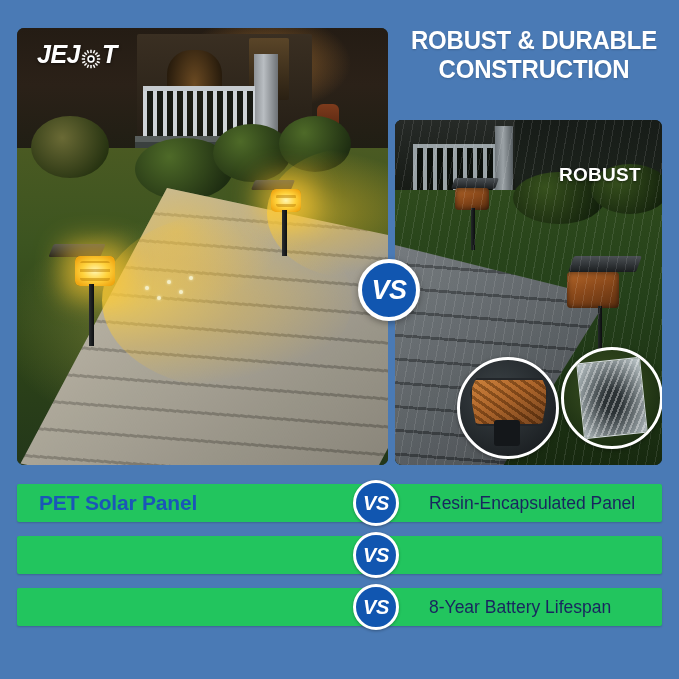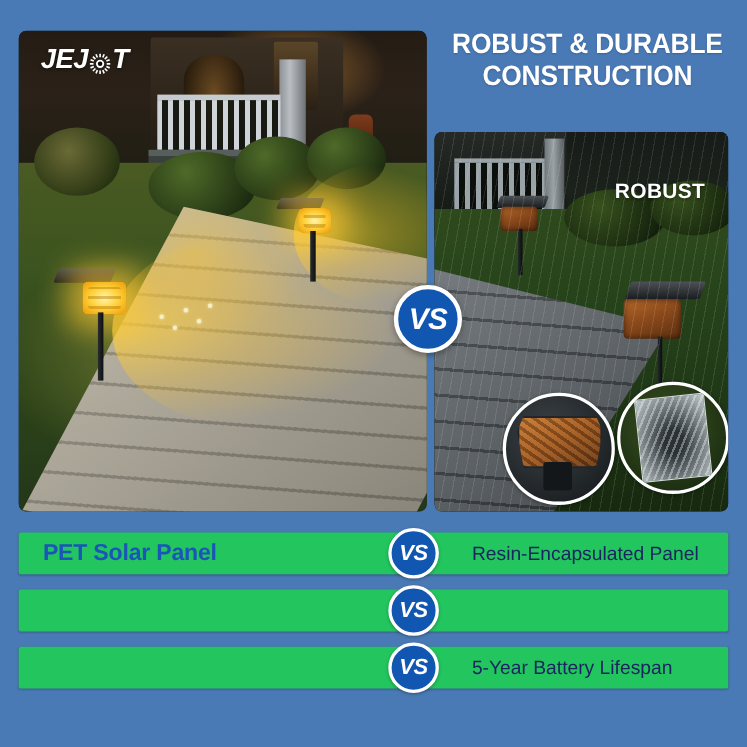--- a/index.html
+++ b/index.html
@@ -543,18 +543,18 @@
       <span class="vs-small">VS</span>
       <span class="row-right">Resin-Encapsulated Panel</span>
     </div>
 
     <div class="row">
       <span class="vs-small">VS</span>
     </div>
 
     <div class="row">
       <span class="vs-small">VS</span>
-      <span class="row-right">5-Year Battery Lifespan</span>
+      <span class="row-right">8-Year Battery Lifespan</span>
     </div>
 
   </div>
 
 </div>
 
 </body></html>

